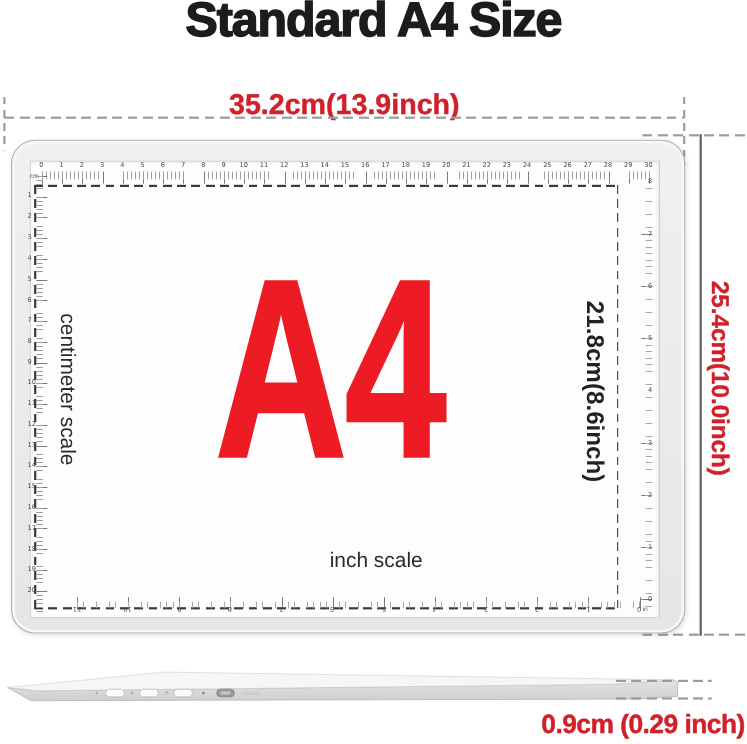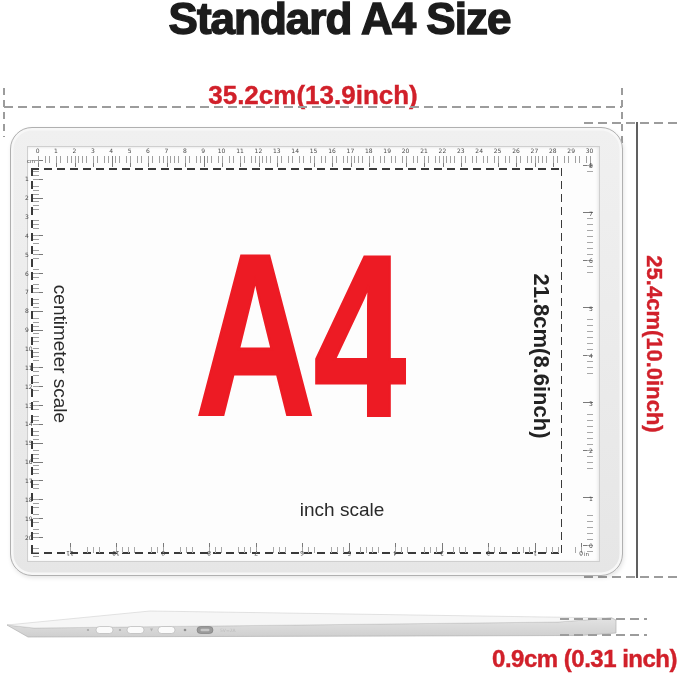--- a/index.html
+++ b/index.html
@@ -214,15 +214,15 @@
       <rect x="158" y="28.5" width="17" height="7" rx="3.5" fill="#fbfbfb" stroke="#b0b0b0" stroke-width="0.6"></rect>
       <circle cx="185" cy="32" r="1.3" fill="#8e8e8e"></circle>
       <rect x="197" y="28.5" width="16" height="7" rx="3.5" fill="#9a9a9a" stroke="#787878" stroke-width="0.6"></rect>
       <rect x="200.5" y="30.7" width="9" height="2.6" rx="1.3" fill="#c6c6c6"></rect>
       <text x="220" y="34" font-size="4.5" fill="#bdbdbd" font-family="DejaVu Sans, sans-serif">5V=2A</text>
     </g>
   </svg>
 
   <div class="hdash" style="left:560px;top:617.8px;width:87px;height:1.8px;"></div>
   <div class="hdash" style="left:560px;top:634px;width:87px;height:1.8px;"></div>
-  <div class="dim-thickness-label dim-red">0.9cm (0.31 inch)</div>
+  <div class="dim-thickness-label dim-red">0.9cm (0.29 inch)</div>
 
 </div>
 
 </body></html>

